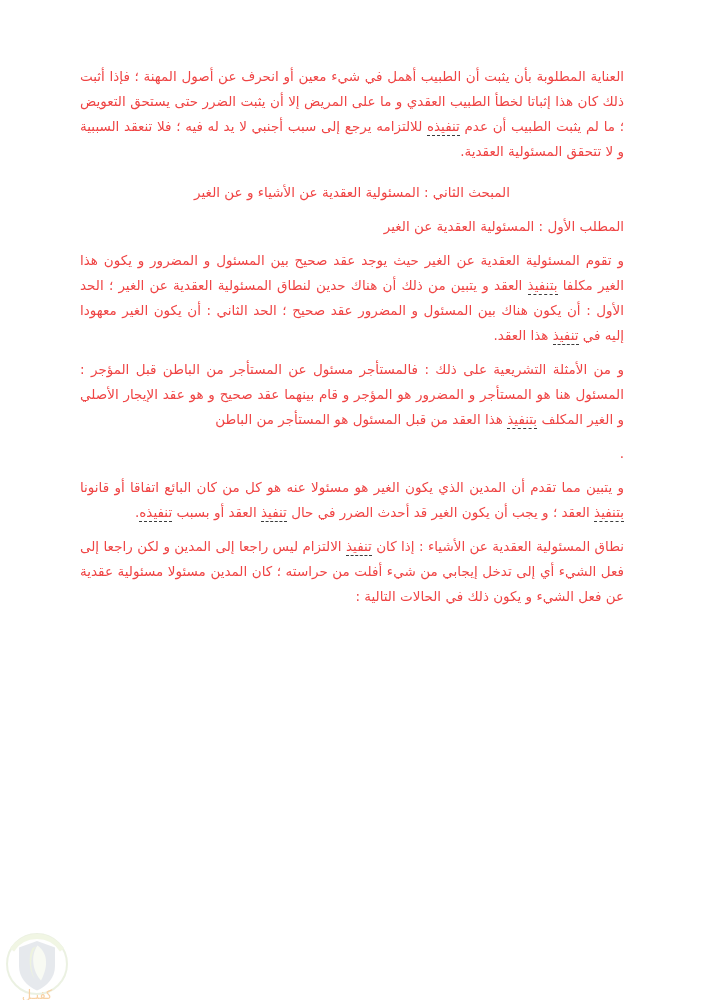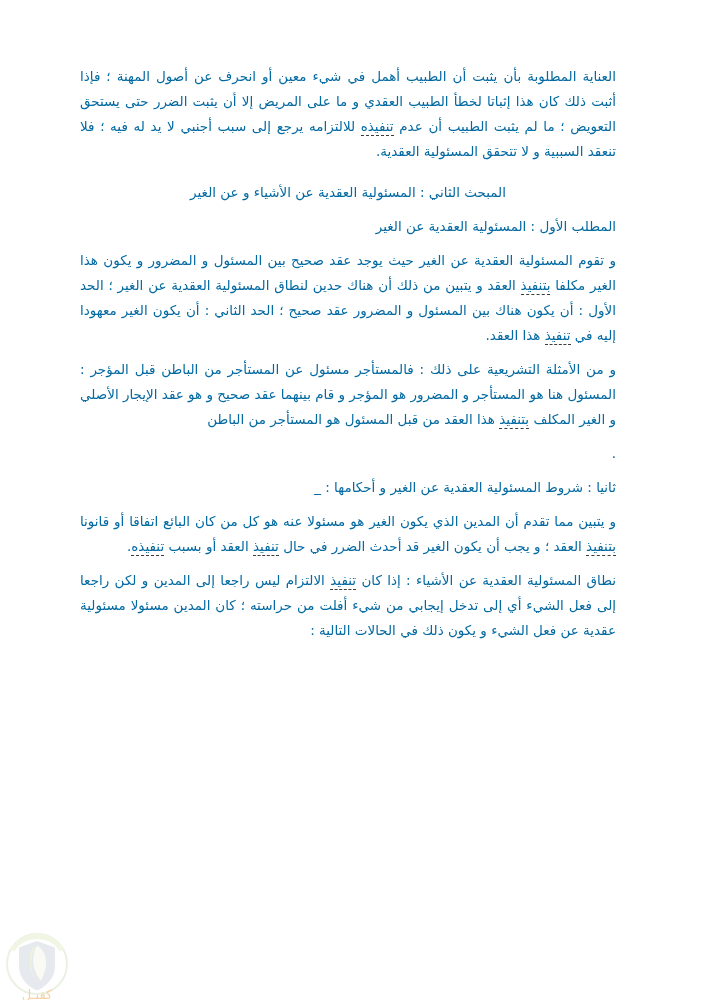--- a/index.html
+++ b/index.html
@@ -15,27 +15,27 @@
     font-family: "DejaVu Sans", sans-serif;
   }
   .page {
     position: absolute;
     inset: 0;
     background: #ffffff;
   }
   .doc {
     position: absolute;
     top: 64px;
-    right: 92px;
+    right: 84px;
     left: 80px;
     direction: rtl;
     unicode-bidi: embed;
     font-size: 13.5px;
     line-height: 25px;
-    color: #0369a1;
+    color: #ef4444;
     letter-spacing: 0;
   }
   .block {
     margin: 0 0 9px 0;
     padding: 0;
   }
   .block.body {
     text-align: justify;
     text-align-last: right;
   }
@@ -64,21 +64,20 @@
 
 <div class="page">
 
   <div class="doc">
       <p class="block body"><span>العناية المطلوبة بأن يثبت أن الطبيب أهمل في شيء معين أو انحرف عن أصول المهنة ؛ فإذا أثبت ذلك كان هذا إثباتا لخطأ الطبيب العقدي و ما على المريض إلا أن يثبت الضرر حتى يستحق التعويض ؛ ما لم يثبت الطبيب أن عدم </span><span class="dashed-underline">تنفيذه</span><span> للالتزامه يرجع إلى سبب أجنبي لا يد له فيه ؛ فلا تنعقد السببية و لا تتحقق المسئولية العقدية.</span></p>
       <p class="block heading-center"><span>المبحث الثاني : المسئولية العقدية عن الأشياء و عن الغير</span></p>
       <p class="block heading-right"><span>المطلب الأول : المسئولية العقدية عن الغير</span></p>
       <p class="block body"><span>و تقوم المسئولية العقدية عن الغير حيث يوجد عقد صحيح بين المسئول و المضرور و يكون هذا الغير مكلفا </span><span class="dashed-underline">بتنفيذ</span><span> العقد و يتبين من ذلك أن هناك حدين لنطاق المسئولية العقدية عن الغير ؛ الحد الأول : أن يكون هناك بين المسئول و المضرور عقد صحيح ؛ الحد الثاني : أن يكون الغير معهودا إليه في </span><span class="dashed-underline">تنفيذ</span><span> هذا العقد.</span></p>
       <p class="block body"><span>و من الأمثلة التشريعية على ذلك : فالمستأجر مسئول عن المستأجر من الباطن قبل المؤجر : المسئول هنا هو المستأجر و المضرور هو المؤجر و قام بينهما عقد صحيح و هو عقد الإيجار الأصلي و الغير المكلف </span><span class="dashed-underline">بتنفيذ</span><span> هذا العقد من قبل المسئول هو المستأجر من الباطن</span></p>
       <p class="block line-right"><span>.</span></p>
-      <p class="block heading-right"><span>ثانيا : شروط المسئولية العقدية عن الغير و أحكامها : _</span></p>
       <p class="block body"><span>و يتبين مما تقدم أن المدين الذي يكون الغير هو مسئولا عنه هو كل من كان البائع اتفاقا أو قانونا </span><span class="dashed-underline">بتنفيذ</span><span> العقد ؛ و يجب أن يكون الغير قد أحدث الضرر في حال </span><span class="dashed-underline">تنفيذ</span><span> العقد أو بسبب </span><span class="dashed-underline">تنفيذه</span><span>.</span></p>
       <p class="block body"><span>نطاق المسئولية العقدية عن الأشياء : إذا كان </span><span class="dashed-underline">تنفيذ</span><span> الالتزام ليس راجعا إلى المدين و لكن راجعا إلى فعل الشيء أي إلى تدخل إيجابي من شيء أفلت من حراسته ؛ كان المدين مسئولا مسئولية عقدية عن فعل الشيء و يكون ذلك في الحالات التالية :</span></p>
     </div>
 
   <svg class="watermark" width="78" height="76" viewBox="0 0 78 76" xmlns="http://www.w3.org/2000/svg">
     <circle cx="37" cy="34" r="30" fill="#ffffff" stroke="#dce6cb" stroke-width="2"></circle>
     <path d="M12 20 A30 30 0 0 1 62 20" stroke="#e7efcf" stroke-width="5" fill="none"></path>
     <path d="M37 11 L55 17.5 L55 36 C55 48 47 56 37 60.5 C27 56 19 48 19 36 L19 17.5 Z" fill="#d3d8e0"></path>
     <path d="M37.5 15.5 C46.5 22 49.5 34 41 50.5 C33 42 30 26 37.5 15.5 Z" fill="#f4f7ea"></path>
     <path d="M36 16.5 C30.5 24 29.5 38 34.5 48.5 C29.5 42 27.5 26 32.5 18 Z" fill="#dfe9c4"></path>

